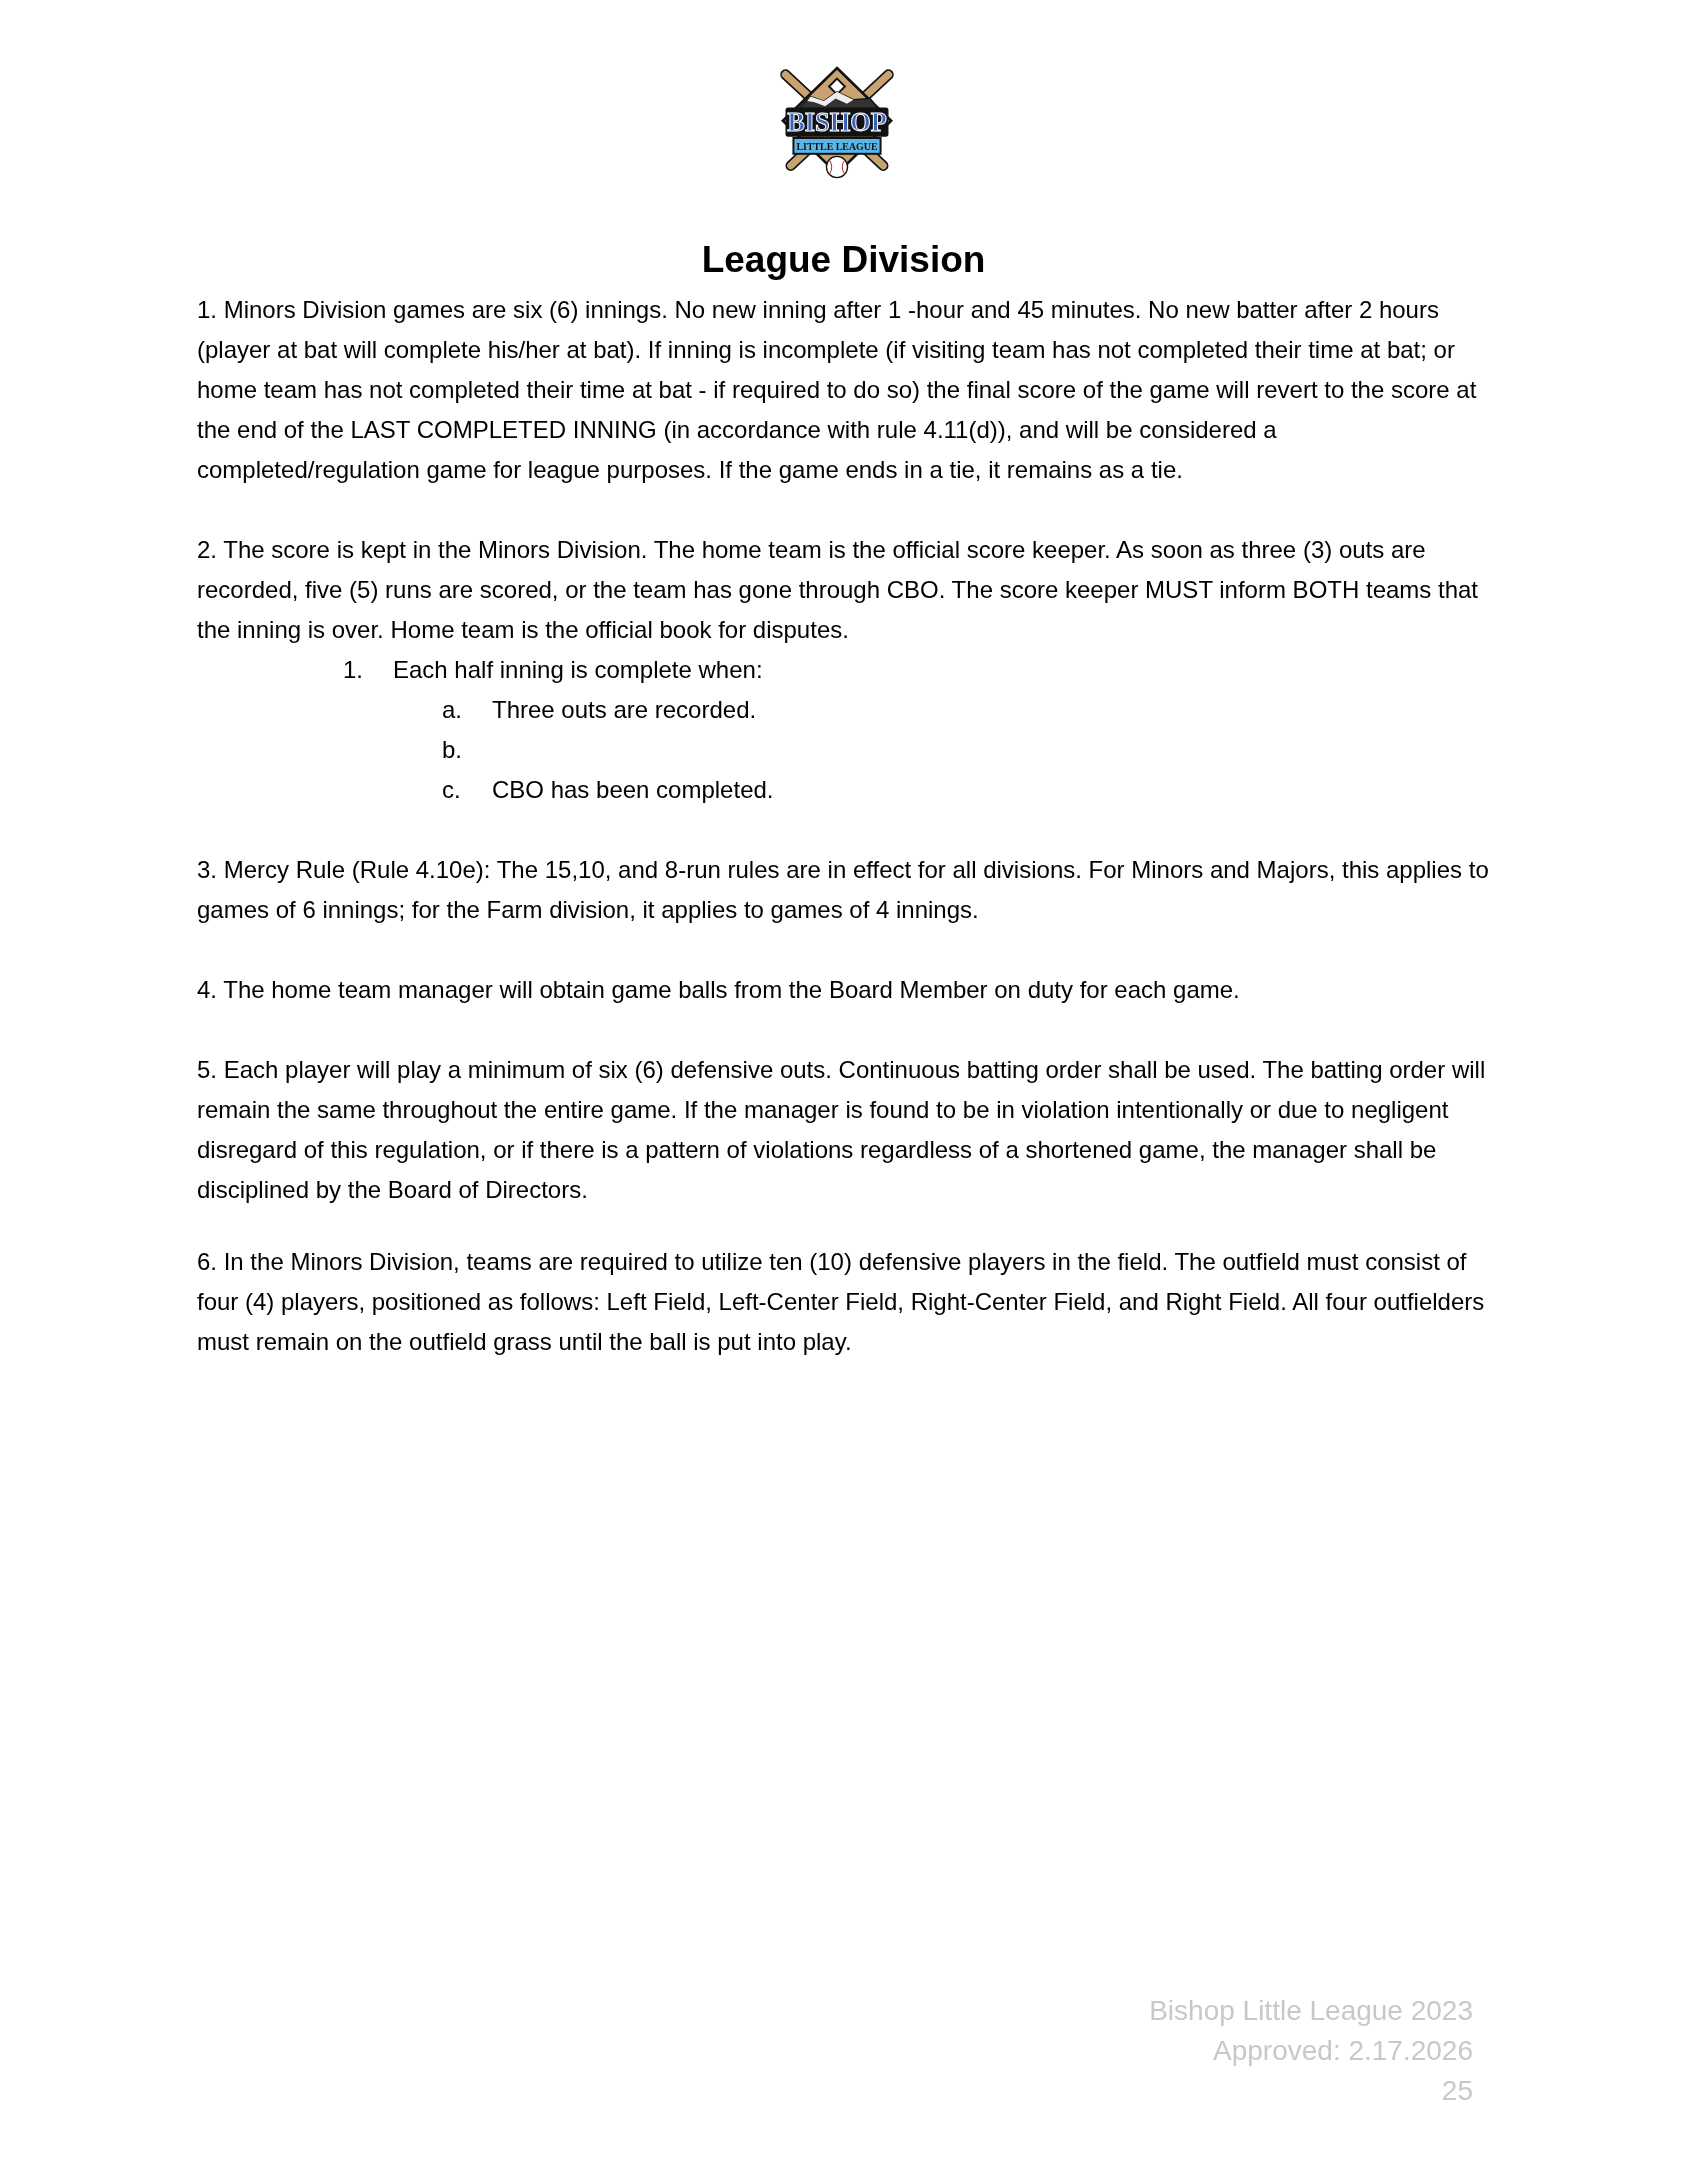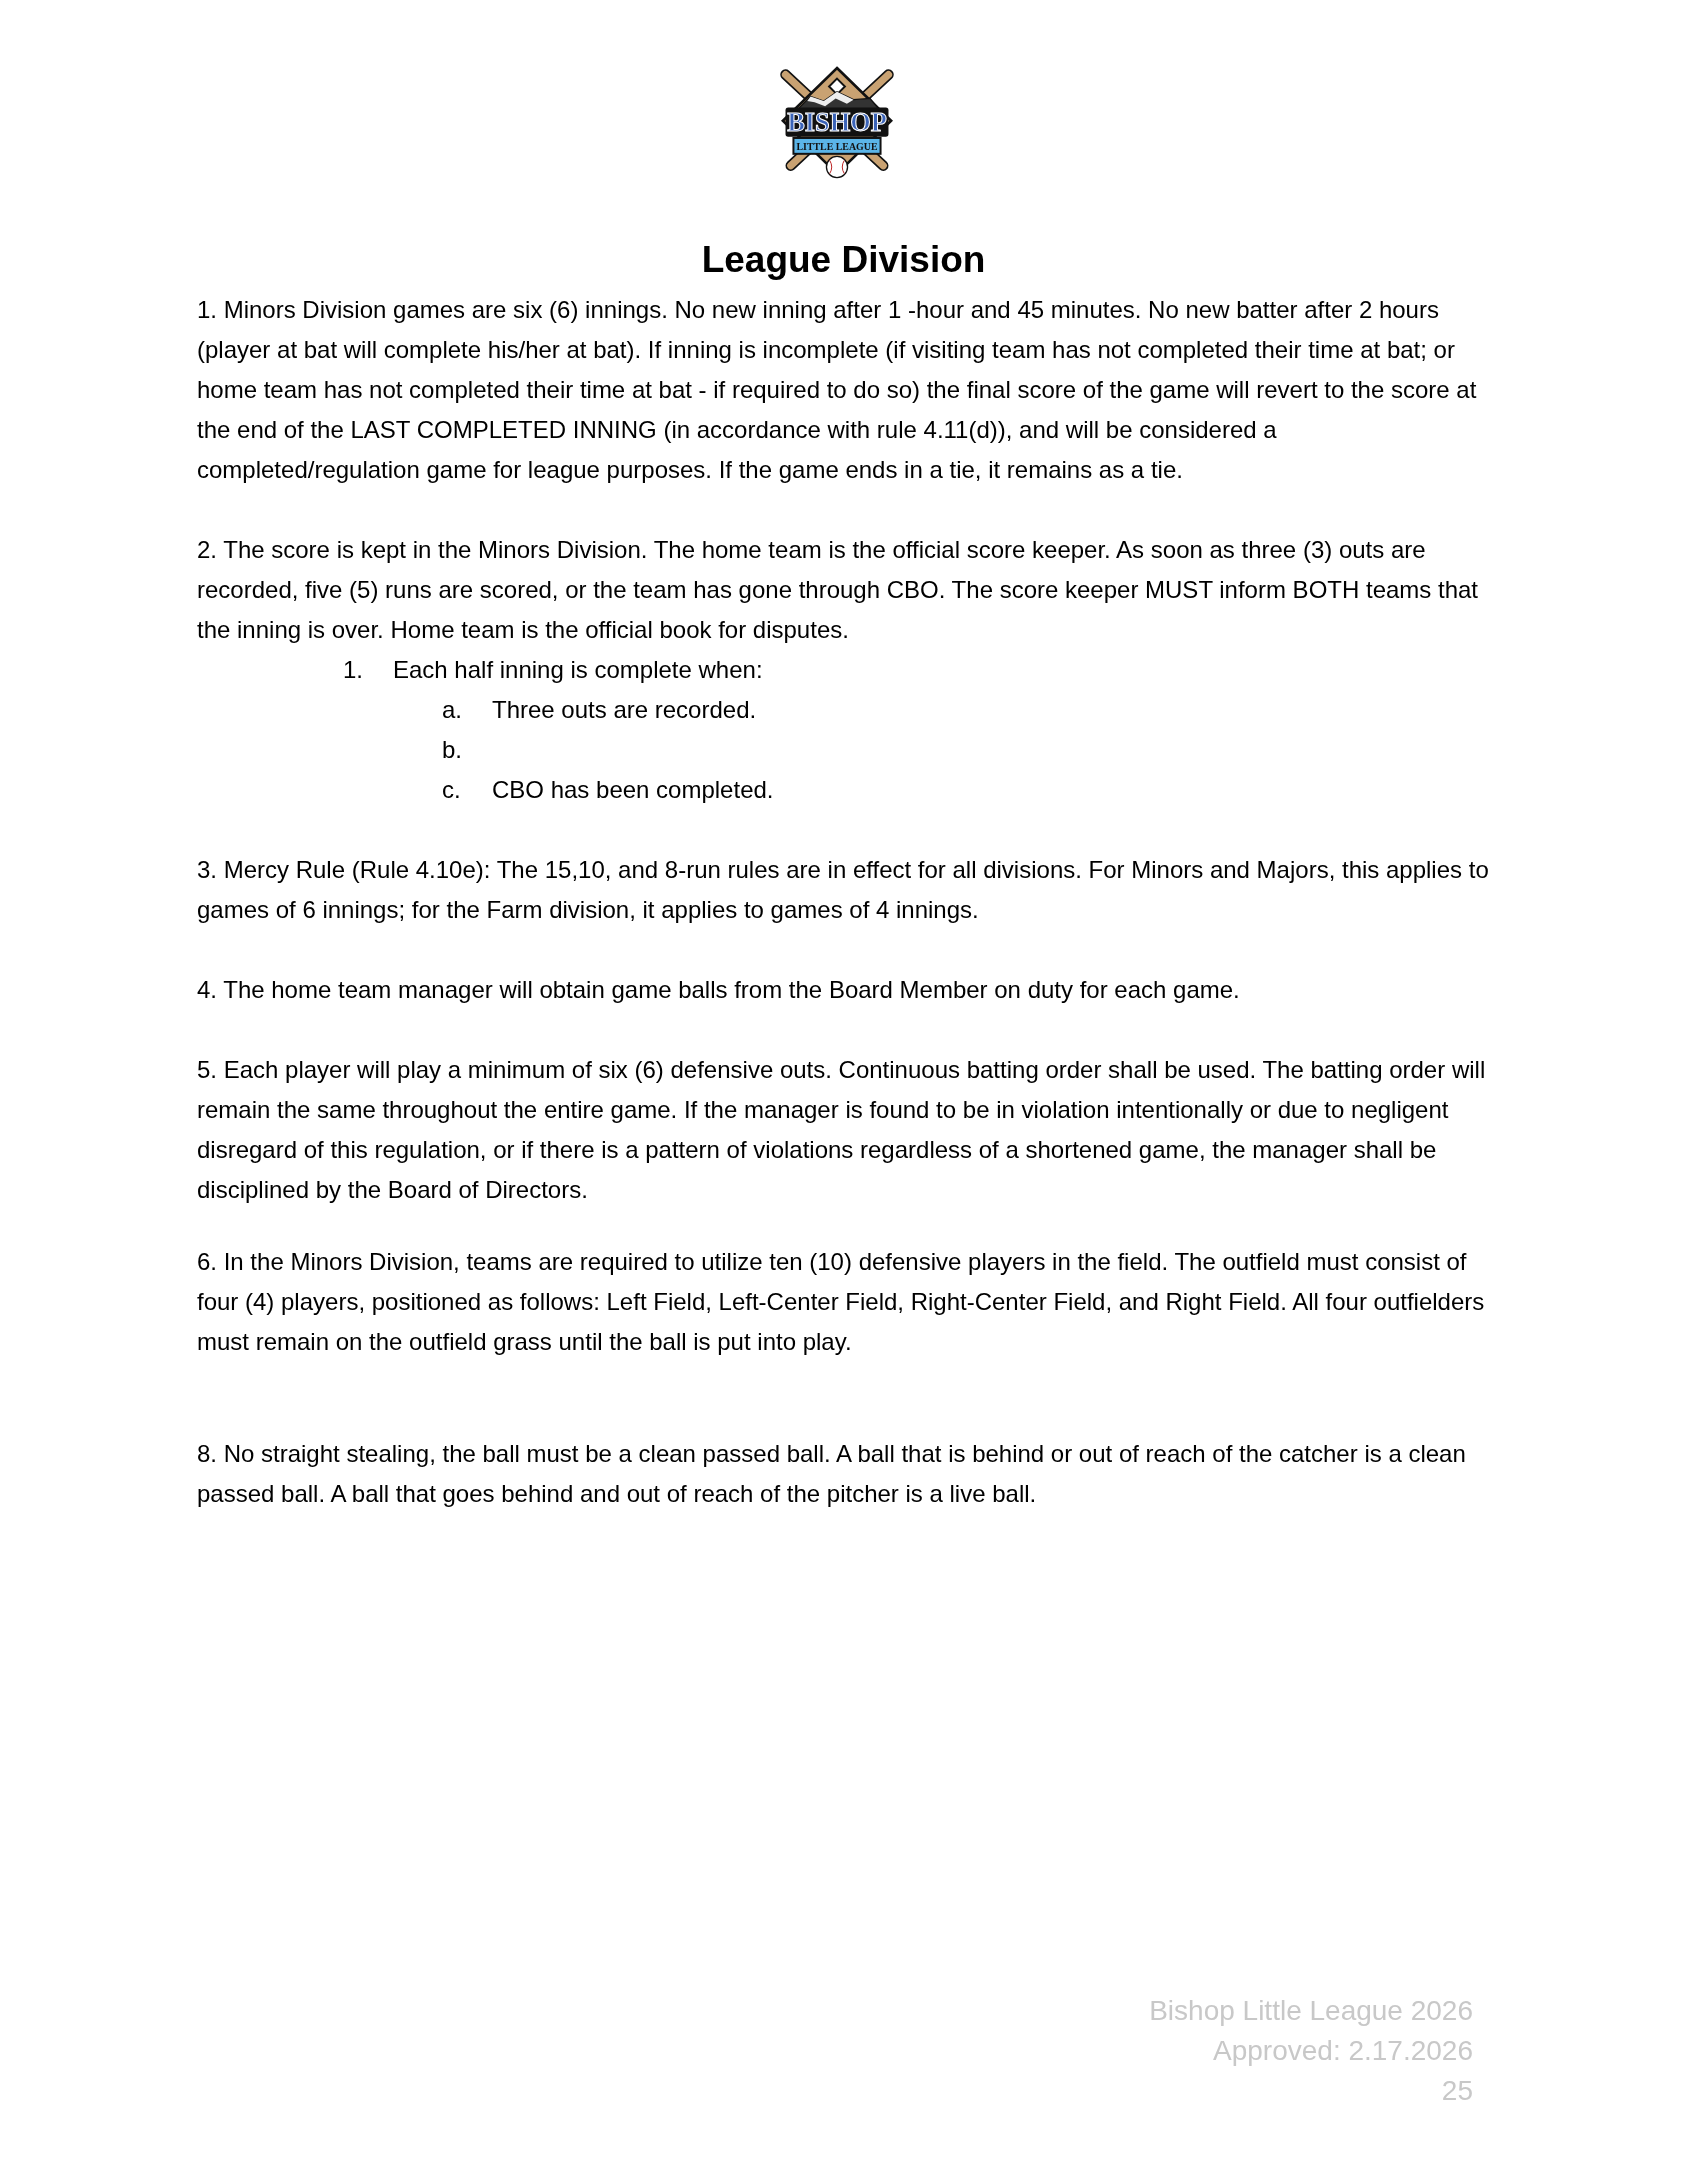--- a/index.html
+++ b/index.html
@@ -78,22 +78,21 @@
   <div class="gap"></div>
   <p class="para">3. Mercy Rule (Rule 4.10e): The 15,10, and 8-run rules are in effect for all divisions. For Minors and Majors, this applies to games of 6 innings; for the Farm division, it applies to games of 4 innings.</p>
   <div class="gap"></div>
   <p class="para">4. The home team manager will obtain game balls from the Board Member on duty for each game.</p>
   <div class="gap"></div>
   <p class="para">5. Each player will play a minimum of six (6) defensive outs. Continuous batting order shall be used. The batting order will remain the same throughout the entire game. If the manager is found to be in violation intentionally or due to negligent disregard of this regulation, or if there is a pattern of violations regardless of a shortened game, the manager shall be disciplined by the Board of Directors.</p>
   <div class="gap-sm"></div>
   <p class="para">6. In the Minors Division, teams are required to utilize ten (10) defensive players in the field. The outfield must consist of four (4) players, positioned as follows: Left Field, Left-Center Field, Right-Center Field, and Right Field. All four outfielders must remain on the outfield grass until the ball is put into play.</p>
   <div class="gap-sm"></div>
   <div class="gap"></div>
-  <p class="para">8. No straight stealing, the ball must be a clean passed ball. A ball that is behind or out of reach of the catcher is a clean passed ball. A ball that goes behind and out of reach of the pitcher is a live ball.</p>
   <div class="gap"></div>
 </div>
 
 <div class="footer">
-  <div>Bishop Little League 2026</div>
+  <div>Bishop Little League 2023</div>
   <div>Approved: 2.17.2026</div>
   <div>25</div>
 </div>
 
 
 </body></html>

